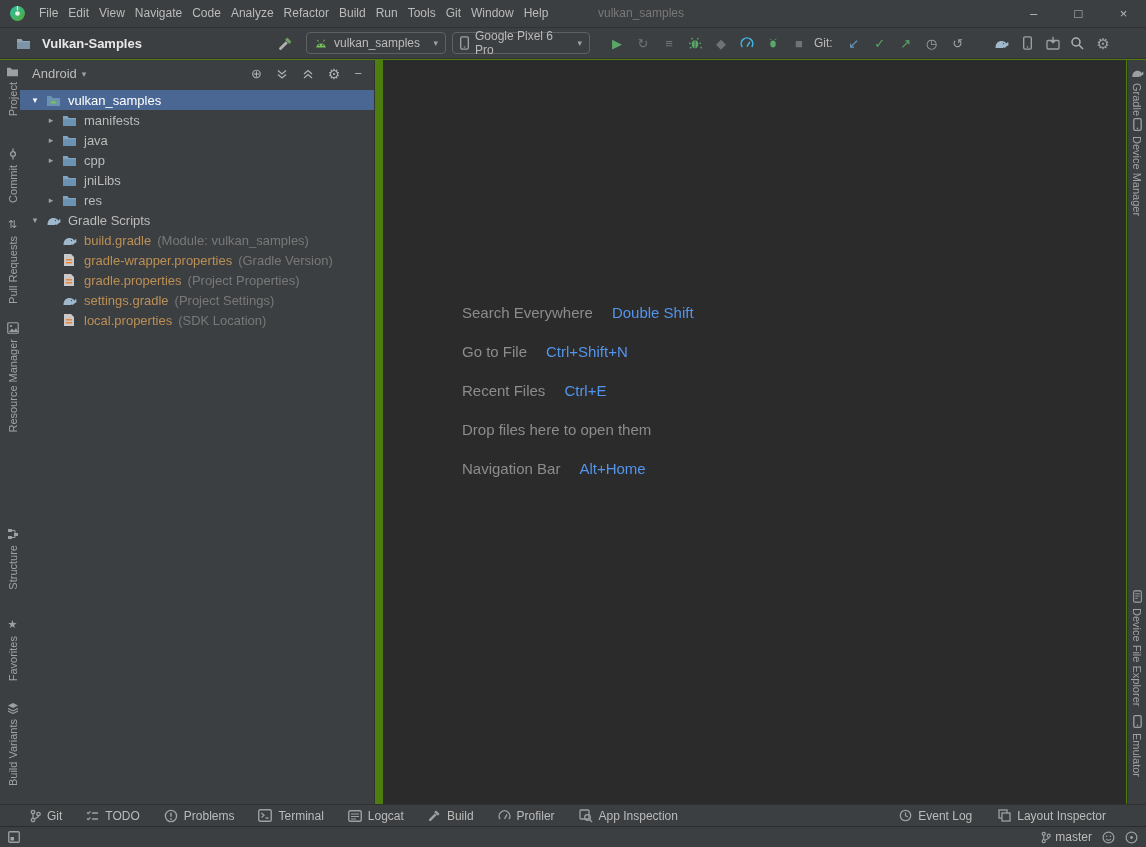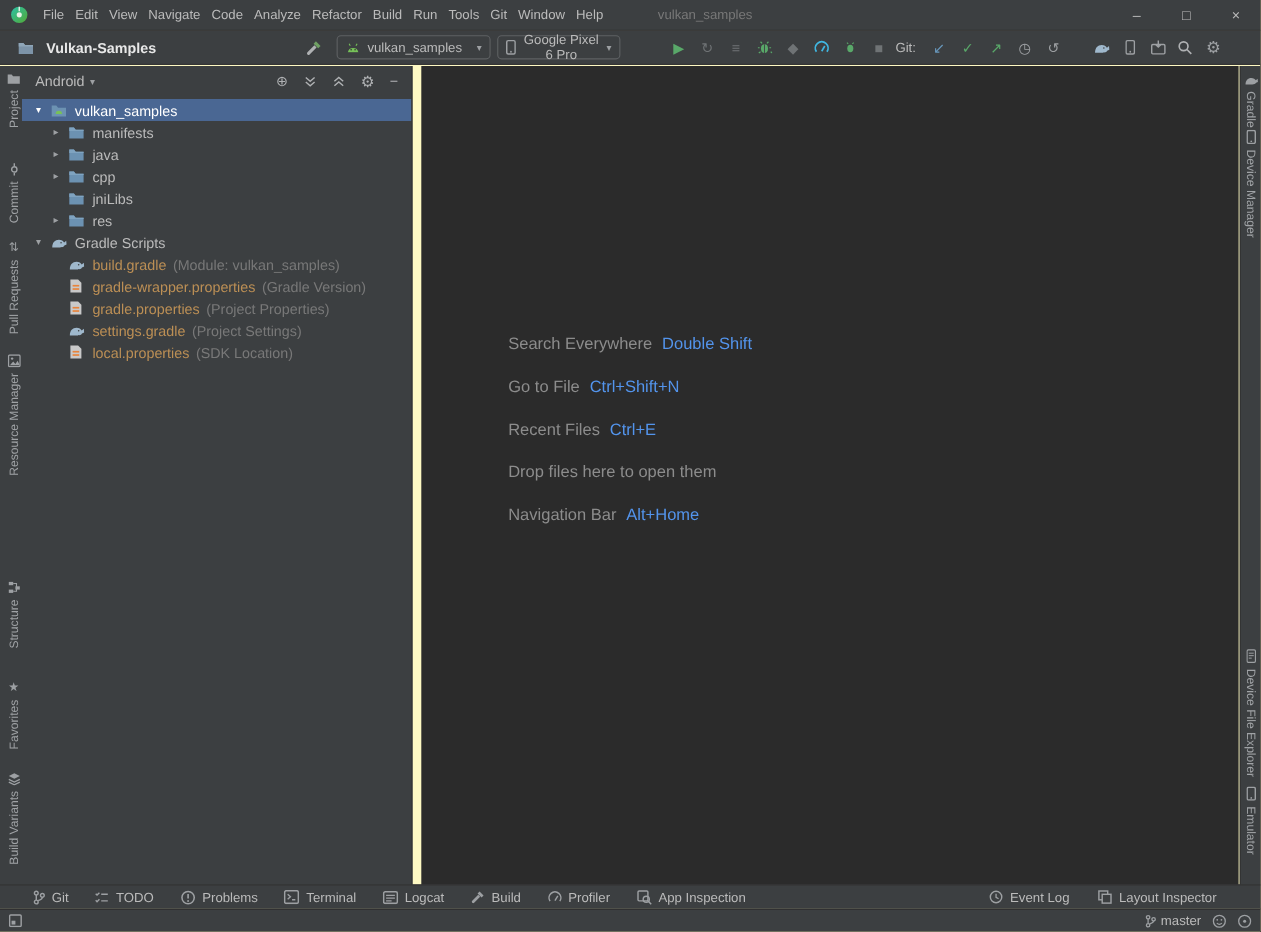--- a/index.html
+++ b/index.html
@@ -1,19 +1,19 @@
 <!DOCTYPE html>
 <html><head>
 <meta charset="utf-8">
 <style>
   * { box-sizing: border-box; margin: 0; padding: 0; }
   html,body { background:#1e1e1e; }
   .app {
     position: relative; width: 1146px; height: 847px; overflow: hidden;
-    background: #fef9c3; color: #BBBBBB;
+    background: #4d7c0f; color: #BBBBBB;
     font-family: "Liberation Sans", sans-serif; font-size: 13px;
     cursor: default; user-select: none;
   }
   svg { display:block; }
 
   
   .menubar { position:absolute; top:0; left:0; right:0; height:28px; background:#3C3F41;
              border-bottom:1px solid #323232; display:flex; align-items:center; }
   .logo { width:17px; height:17px; margin:0 8px 0 9px; }
   .menu-item { padding:0 5px; line-height:27px; font-size:12px; color:#BBBBBB; }
@@ -65,21 +65,21 @@
   .lvl0 { padding-left:7px; }
   .lvl1 { padding-left:23px; }
   .trow.selected { background:#4A6793; }
   .trow.selected .tlabel { color:#FFFFFF; }
   .trow.selected .chev { color:#FFFFFF; }
   .trow.gold .tlabel { color:#BC8F55; }
 
   
   .editor { position:absolute; left:383px; top:60px; right:20px; bottom:42px; background:#2B2B2B; }
   .shortcuts { position:absolute; left:79px; top:240px; }
-  .sc-line { height:24px; margin-bottom:15px; font-size:15px; display:flex; gap:9px; align-items:center; }
+  .sc-line { height:24px; margin-bottom:15px; font-size:15px; display:flex; gap:19px; align-items:center; }
   .sc-label { color:#8C8C8C; }
   .sc-keys { color:#5394EC; }
 
   
   .bottombar { position:absolute; left:0; right:0; bottom:21px; height:22px; background:#3C3F41;
                border-top:1px solid #323232; display:flex; align-items:center; font-size:12px; }
   .bb-left { display:flex; gap:24px; padding-left:30px; align-items:center; }
   .bb-right { margin-left:auto; display:flex; gap:26px; padding-right:40px; align-items:center; }
   .bb-item { display:flex; align-items:center; gap:6px; color:#BBBBBB; }
 
@@ -159,21 +159,21 @@
               <circle cx="5.2" cy="6.2" r="0.7" fill="#2B2B2B"></circle>
               <circle cx="8.8" cy="6.2" r="0.7" fill="#2B2B2B"></circle>
             </svg>
         </span>
         <span>vulkan_samples</span>
         <span class="arrow" style="margin-left:auto;">▾</span>
       </div>
     </div>
 
     <div class="tb-group" style="left:452px;">
-      <div class="combo" style="width:112px;text-align:center;">
+      <div class="combo" style="width:138px;">
         <span>
           <svg width="9" height="14" viewBox="0 0 10 15">
               <rect x="0.75" y="0.75" width="8.5" height="13.5" rx="1.5" fill="none" stroke="#9DA0A3" stroke-width="1.5"></rect>
               <circle cx="5" cy="12" r="0.9" fill="#9DA0A3"></circle>
             </svg>
         </span>
         <span>Google Pixel 6 Pro</span>
         <span class="arrow" style="margin-left:auto;">▾</span>
       </div>
     </div>

